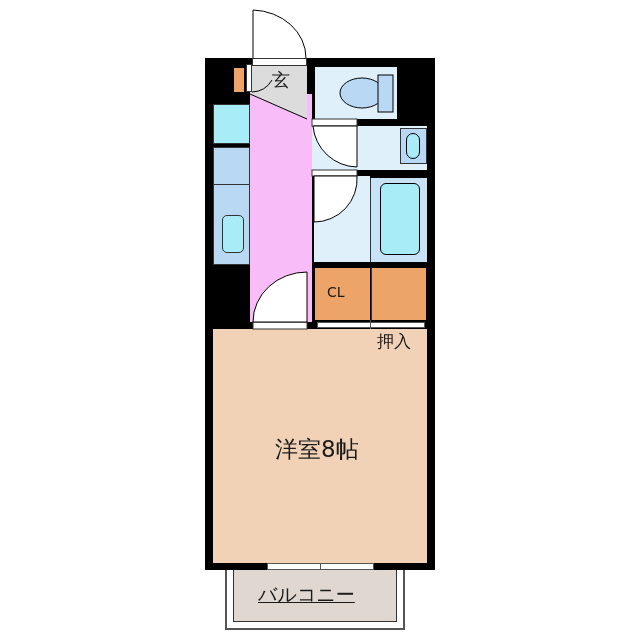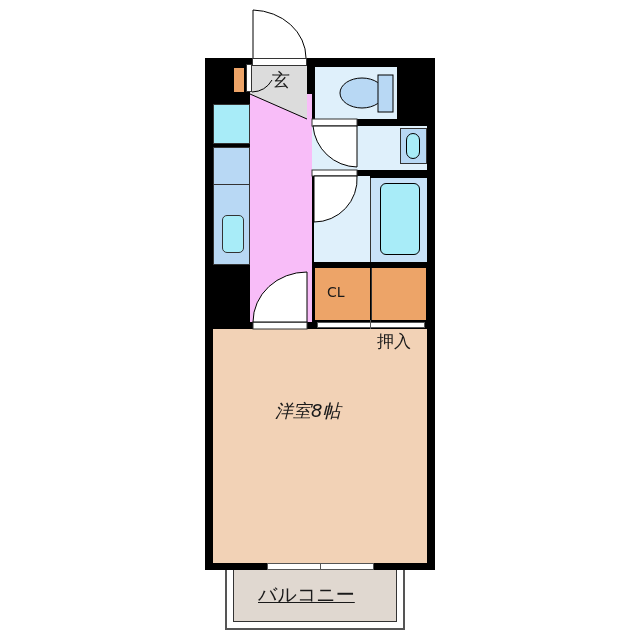--- a/index.html
+++ b/index.html
@@ -14,21 +14,21 @@
 
 <div>
 
   <div class="abs" style="left:225px;top:568px;width:180px;height:62px;border:2px solid #555;border-top:none;background:#fff;"></div>
   <div class="abs" style="left:233px;top:568px;width:164px;height:54px;background:#e0d8d0;border:1.5px solid #333;border-top:none;"></div>
   <span class="lbl" style="left:258px;top:582px;font-size:19px;text-decoration:underline;">バルコニー</span>
 
   <div class="abs wall" style="left:205px;top:58px;width:230px;height:512px;"></div>
 
   <div class="abs" style="left:213px;top:329px;width:214px;height:234px;background:#f2d2b6;"></div>
-  <span class="lbl" style="left:275px;top:399px;font-size:18px;font-style:italic;">洋室8帖</span>
+  <span class="lbl" style="left:275px;top:434px;font-size:23px;">洋室8帖</span>
 
   <div class="abs" style="left:267px;top:563px;width:107px;height:7px;background:#fff;border:1px solid #555;"></div>
   <div class="abs" style="left:320px;top:563px;width:1px;height:7px;background:#555;"></div>
 
   <div class="abs" style="left:250px;top:94px;width:62px;height:228px;background:#f8bdf8;"></div>
 
   <svg width="640" height="640">
     <polygon points="250,66 307,66 307,119 250,94" fill="#dcdcdc"></polygon>
     <line x1="250" y1="94" x2="307" y2="119" stroke="#000" stroke-width="1"></line>
   </svg>

